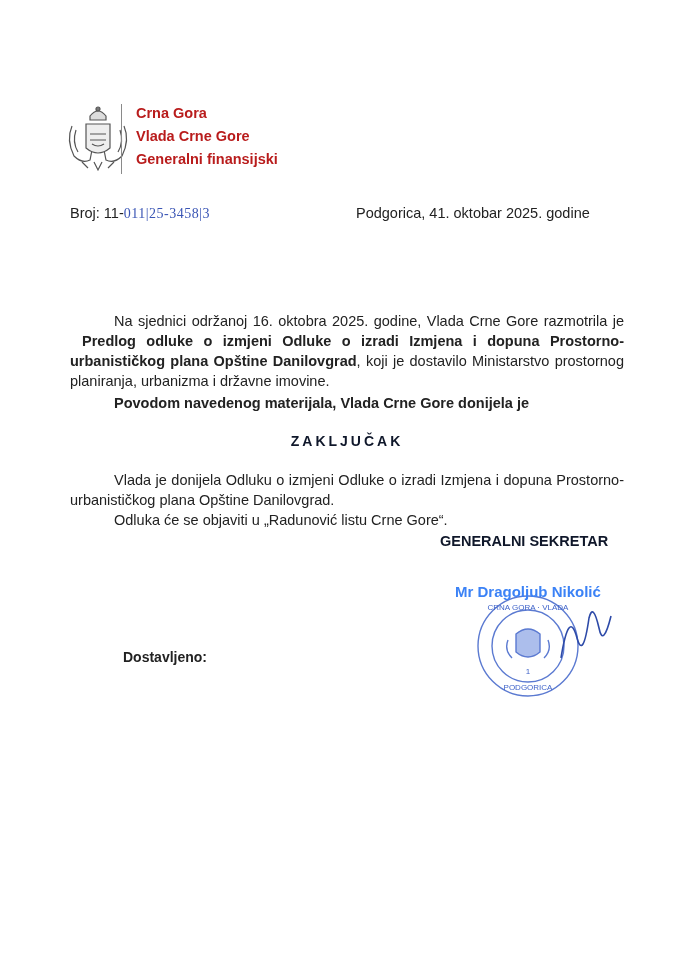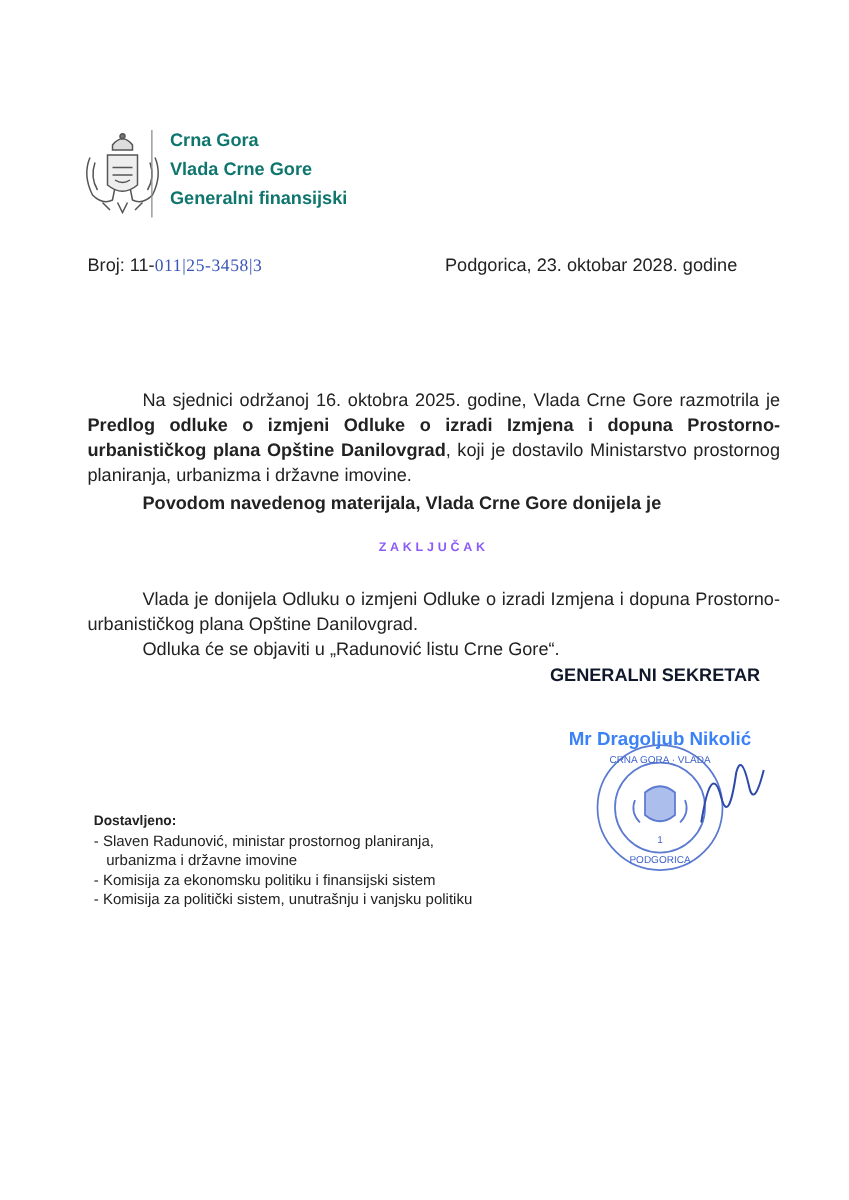--- a/index.html
+++ b/index.html
@@ -3,49 +3,49 @@
 <meta charset="utf-8">
 <style>
   html, body { margin:0; padding:0; background:#ffffff; }
   body { width:679px; height:960px; position:relative; overflow:hidden;
          font-family:"Liberation Sans", "DejaVu Sans", sans-serif; color:#1e1e1e; }
   .abs { position:absolute; }
 
   
   .crest { left:62px; top:104px; width:72px; height:72px; }
   .vline { left:121px; top:104px; width:1px; height:70px; background:#8a8a8a; }
-  .org { left:136px; font-size:14.5px; font-weight:bold; color:#0f766e; line-height:20px; }
+  .org { left:136px; font-size:14.5px; font-weight:bold; color:#b91c1c; line-height:20px; }
   .org1 { top:103px; }
   .org2 { top:126px; }
   .org3 { top:149px; }
 
   
   .broj { left:70px; top:205px; font-size:14.5px; color:#222; }
   .broj-hand { font-family:Liberation Serif, serif; color:#3a55b5; font-size:14px; letter-spacing:0.5px; }
   .place { left:356px; top:205px; font-size:14.5px; color:#222; }
 
   
   .body-block { left:70px; width:554px; font-size:14.5px; line-height:20px; color:#222; text-align:justify; }
   .p1 { top:311px; }
   .indent { text-indent:44px; }
-  .bold { font-weight:bold; }
+  .bold { font-weight:bold;margin-left:12px; }
   .p2 { top:393px;font-weight:bold; }
-  .heading { left:70px; width:554px; top:433px; text-align:center; font-size:10px; font-weight:bold; letter-spacing:3px; color:#8b5cf6; }
+  .heading { left:70px; width:554px; top:433px; text-align:center; font-size:14px; font-weight:bold; letter-spacing:3px; color:#0f172a; }
   .p3 { top:470px; }
   .p4 { top:510px; }
 
   
   .sig-title { left:440px; top:533px; font-size:14.5px; font-weight:bold; color:#0f172a; }
   .sig-name  { left:455px; top:583px; font-size:15px; font-weight:bold; color:#3b82f6; }
   .stamp { left:472px; top:590px; width:112px; height:112px; }
   .signature { left:555px; top:598px; width:60px; height:70px; }
 
   
   .dist { left:75px; top:650px; font-size:12px; line-height:15.5px; color:#222; }
-  .dist-title { font-weight:bold; font-size:11px; }
+  .dist-title { font-weight:bold; font-size:14px;margin-left:48px; }
   .dist ul { list-style:none; margin:0; padding:0; }
   .dist li { padding-left:10px; text-indent:-10px; }
 </style>
 </head>
 <body>
 
 <svg class="abs crest" viewBox="0 0 72 72">
   <g fill="none" stroke="#555" stroke-width="1.2">
     <path d="M28 12 Q36 2 44 12 L44 16 L28 16 Z" fill="#ddd"></path>
     <circle cx="36" cy="5" r="2" fill="#777"></circle>
@@ -60,21 +60,21 @@
   </g>
 </svg>
 <div class="abs vline"></div>
 <div class="abs org org1">Crna Gora</div>
 <div class="abs org org2">Vlada Crne Gore</div>
 <div class="abs org org3">Generalni finansijski</div>
 
 <div class="abs broj">
   <span>Broj: 11-</span><span class="broj-hand">011|25-3458|3</span>
 </div>
-<div class="abs place">Podgorica, 23. oktobar 2028. godine</div>
+<div class="abs place">Podgorica, 41. oktobar 2025. godine</div>
 
 <div class="abs body-block p1 indent">
   <span>Na sjednici održanoj 16. oktobra 2025. godine, Vlada Crne Gore razmotrila je </span><span class="bold">Predlog odluke o izmjeni Odluke o izradi Izmjena i dopuna Prostorno-urbanističkog plana Opštine Danilovgrad</span><span>, koji je dostavilo Ministarstvo prostornog planiranja, urbanizma i državne imovine.</span>
 </div>
 <div class="abs body-block p2 indent">Povodom navedenog materijala, Vlada Crne Gore donijela je</div>
 <div class="abs heading">ZAKLJUČAK</div>
 <div class="abs body-block p3 indent">Vlada je donijela Odluku o izmjeni Odluke o izradi Izmjena i dopuna Prostorno-urbanističkog plana Opštine Danilovgrad.</div>
 <div class="abs body-block p4 indent">Odluka će se objaviti u „Radunović listu Crne Gore“.</div>
 
 <svg class="abs stamp" viewBox="0 0 112 112">
@@ -89,18 +89,13 @@
   <text x="56" y="20" font-size="8" text-anchor="middle" fill="#3f63c9" font-family="Liberation Sans, sans-serif">CRNA GORA · VLADA</text>
 </svg>
 <svg class="abs signature" viewBox="0 0 60 70">
   <path d="M6 60 Q14 10 22 40 Q28 62 34 20 Q38 4 44 30 Q48 50 56 18" fill="none" stroke="#2d4aa8" stroke-width="1.6"></path>
 </svg>
 <div class="abs sig-title">GENERALNI SEKRETAR</div>
 <div class="abs sig-name">Mr Dragoljub Nikolić</div>
 
 <div class="abs dist">
   <div class="dist-title">Dostavljeno:</div>
-  <ul>
-    <li style="width:300px;">- Slaven Radunović, ministar prostornog planiranja, urbanizma i državne imovine</li>
-    <li>- Komisija za ekonomsku politiku i finansijski sistem</li>
-    <li>- Komisija za politički sistem, unutrašnju i vanjsku politiku</li>
-  </ul>
 </div>
 
 </body></html>

